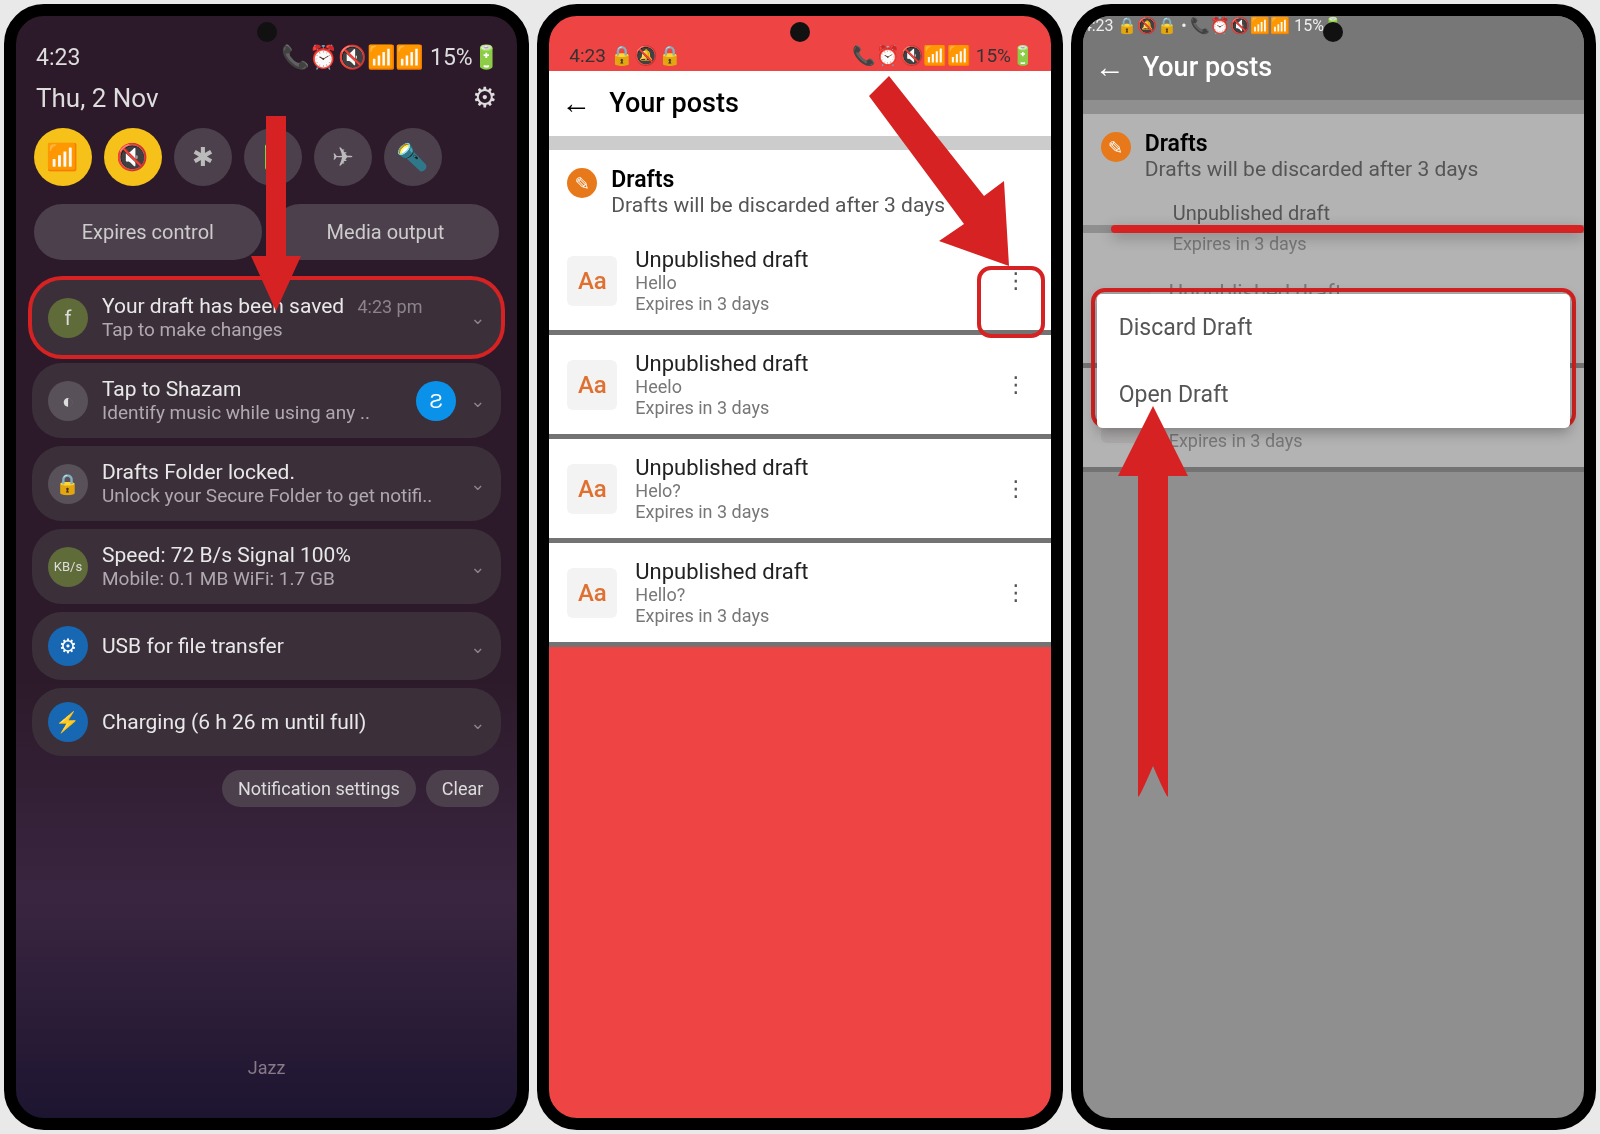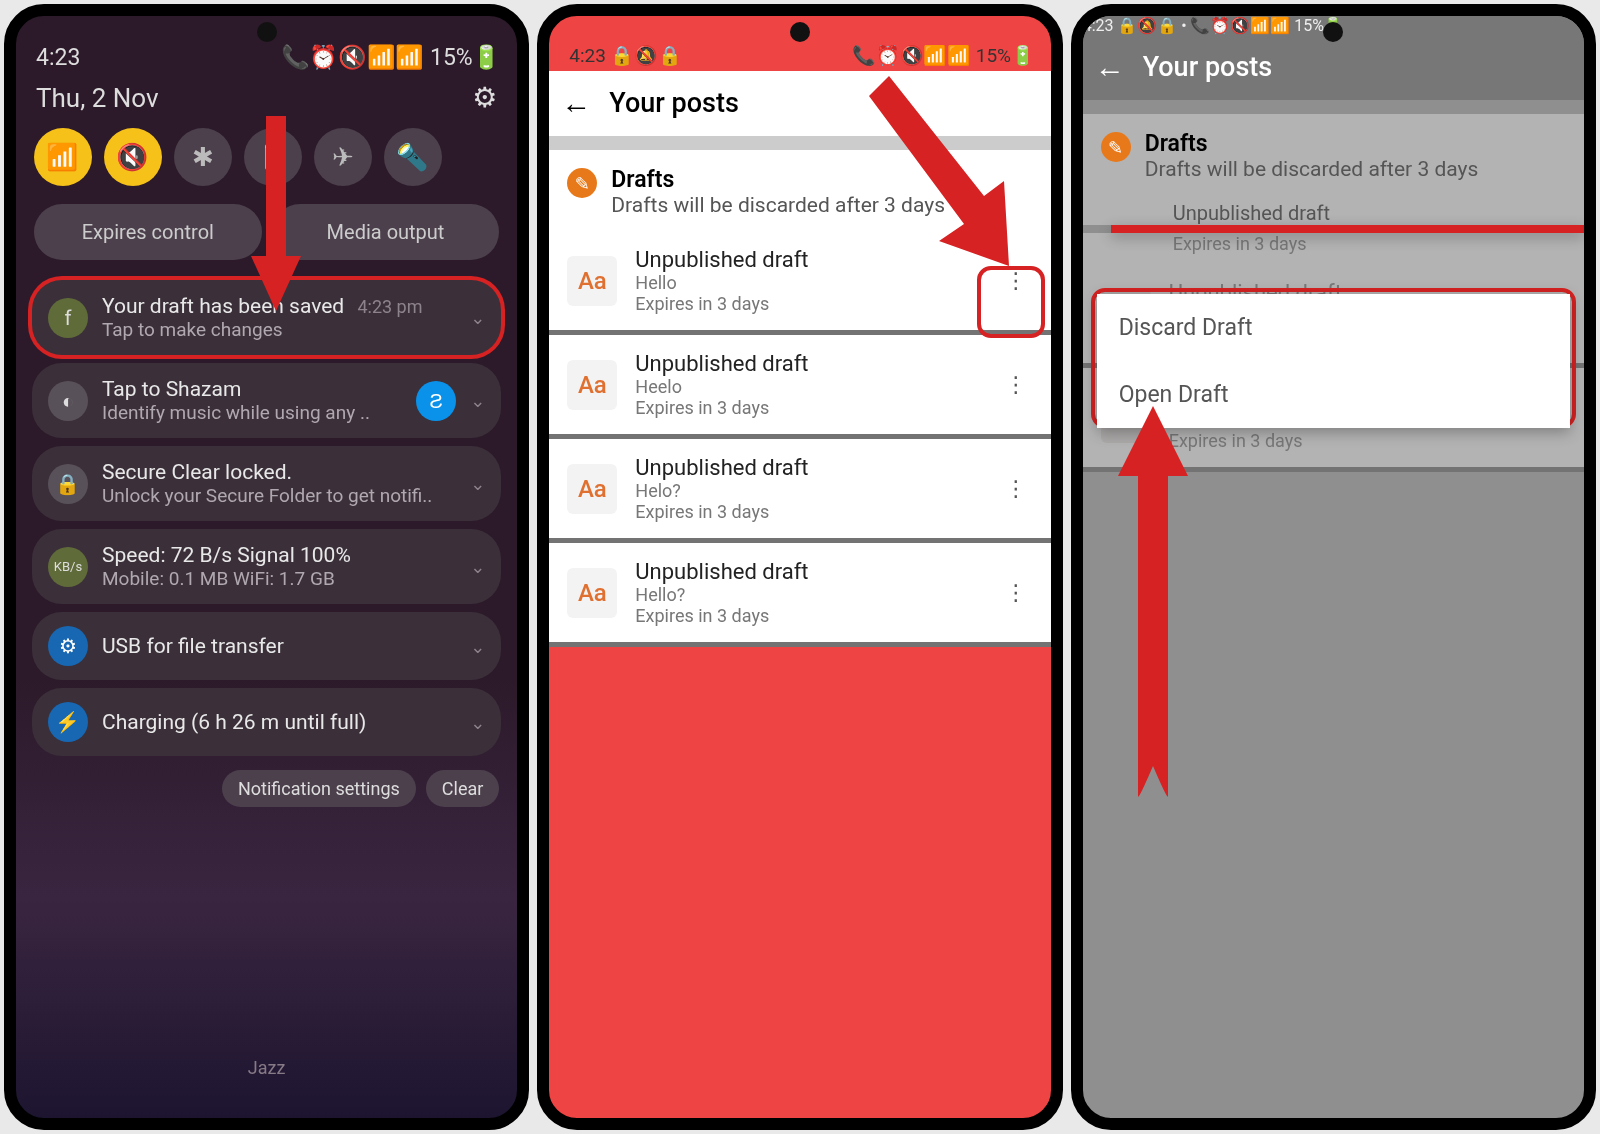--- a/index.html
+++ b/index.html
@@ -40,21 +40,21 @@
   .dicon { width:30px; height:30px; background:#e8791b; border-radius:50%; display:flex; align-items:center; justify-content:center; color:#fff; font-size:18px; flex-shrink:0; margin-top:2px; }
   .dh-t { font-size:23px; font-weight:600; }
   .dh-s { font-size:21px; color:#555; }
   .draft { background:#fff; border-bottom:5px solid #737373; padding:16px 12px 16px 18px; display:flex; align-items:center; gap:18px; }
   .aa { width:50px; height:50px; border-radius:6px; background:#f3f3f3; color:#e07030; font-size:24px; font-weight:500; display:flex; align-items:center; justify-content:center; flex-shrink:0; }
   .dtxt { flex:1; }
   .dtxt .t { font-size:22px; color:#222; }
   .dtxt .s, .dtxt .e { font-size:18px; color:#777; }
   .menu { font-size:22px; color:#555; padding:6px 12px; }
   .hlbox { position:absolute; border:4px solid #d62222; border-radius:14px; }
-  .popup { position:absolute; top:280px; left:14px; right:14px; background:#fff; border-radius:0; box-shadow:0 4px 14px rgba(0,0,0,0.3); z-index:40; }
+  .popup { position:absolute; top:280px; left:14px; right:14px; background:#fff; border-radius:5px; box-shadow:0 4px 14px rgba(0,0,0,0.3); z-index:40; }
   .popup div { padding:20px 22px; font-size:23px; color:#555; }
   .s3 .dtxt .t { color:#222; }
   .s3 .dimrow .t, .s3 .dimrow .s, .s3 .dimrow .e { color:#777; }
   
   .arrow { position:absolute; z-index:60; }
   .arrow svg { display:block; }
 </style>
 </head>
 <body>
 
@@ -97,21 +97,21 @@
       <div class="t">Tap to Shazam</div>
       <div class="s">Identify music while using any ..</div>
     </div>
     <div class="nicon" style="background:#0a92ea;color:#fff">Ƨ</div>
     <div class="nexp">⌄</div>
   </div>
 
   <div class="notif">
     <div class="nicon" style="background:#595159">🔒</div>
     <div class="ntxt">
-      <div class="t">Secure Clear locked.</div>
+      <div class="t">Drafts Folder locked.</div>
       <div class="s">Unlock your Secure Folder to get notifi..</div>
     </div>
     <div class="nexp">⌄</div>
   </div>
 
   <div class="notif">
     <div class="nicon" style="background:#606b3a;font-size:13px">KB/s</div>
     <div class="ntxt">
       <div class="t">Speed: 72 B/s    Signal 100%</div>
       <div class="s">Mobile: 0.1 MB    WiFi: 1.7 GB</div>

